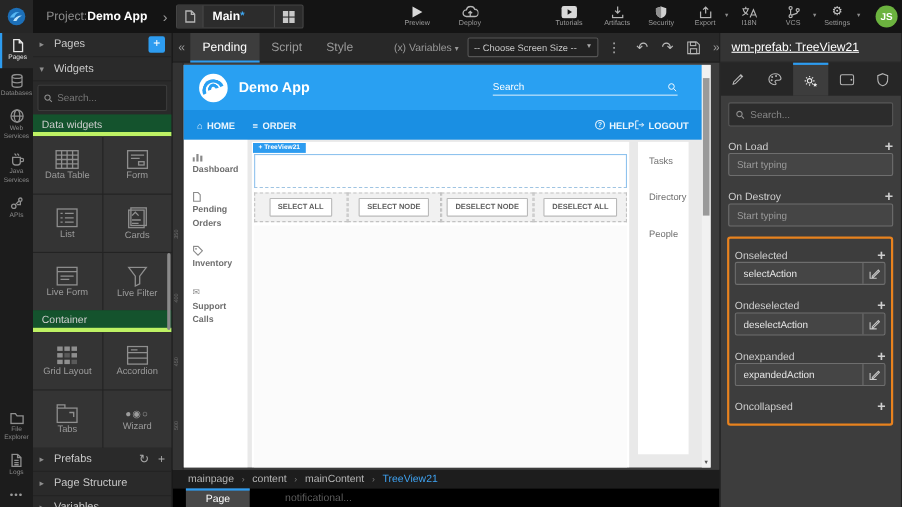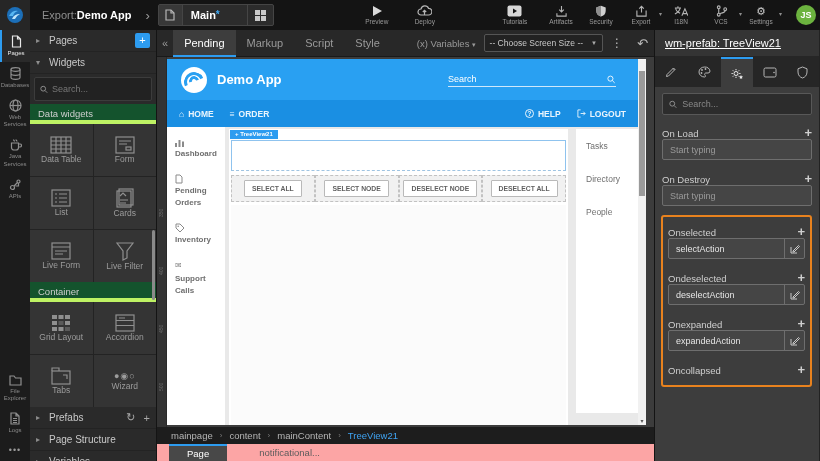--- a/index.html
+++ b/index.html
@@ -86,45 +86,45 @@
   .app-logo { width:26px; height:26px; border-radius:50%; background:#fff; position:relative; overflow:hidden; flex:none; }
   .app-logo i { position:absolute; border-radius:50%; border:3px solid #29a0f2; }
   .app-logo i.b1 { width:20px; height:20px; left:3px; top:5px; border-color:#29a0f2 transparent transparent #29a0f2; transform:rotate(20deg); }
   .app-logo i.b2 { width:10px; height:10px; left:8px; top:9px; border-color:#29a0f2 transparent transparent #29a0f2; transform:rotate(30deg); }
   .app-title { color:#fff; font-size:13px; font-weight:bold; margin-left:10px; }
   .app-search { margin-left:auto; margin-right:8px; width:168px; border-bottom:1px solid #cfe8fb; display:flex; align-items:center; }
   .app-search input { background:transparent; border:0; outline:0; color:#fff; font-size:9px; width:100%; padding:2px 0; }
   .app-search input::placeholder { color:#fff; }
   .app-nav { height:27px; background:#1a8fe3; display:flex; align-items:center; padding:0 12px; gap:16px; color:#eaf5fd; font-size:8.5px; font-weight:bold; flex:none; }
   .nav-item { display:flex; align-items:center; gap:4px; cursor:pointer; }
-  .nav-right { margin-left:auto; display:flex; gap:16px; }
+  .nav-right { margin-left:auto; display:flex; }
   .help-q { width:9px; height:9px; border:1px solid #eaf5fd; border-radius:50%; font-size:6.5px; line-height:8px; text-align:center; font-weight:bold; }
 
   .app-body { flex:1; display:flex; overflow:hidden; }
   .app-sidenav { width:58px; background:#fff; padding:12px 0 0 8px; flex:none; }
   .sn-item { margin-bottom:14px; color:#6f6f6f; font-size:8px; font-weight:bold; cursor:pointer; line-height:1.5; }
   .sn-item .ic { color:#8a8a8a; margin-bottom:1px; }
   .app-main { flex:1; background:#fff; margin:2px 8px 0 4px; position:relative; padding:2px; }
   .wm-chip { position:absolute; top:1px; left:1px; background:#2d9cf0; color:#fff; font-size:6px; font-weight:bold;
              height:9px; line-height:9px; padding:0 5px; z-index:2; }
   .tree-box { margin-top:9px; height:31px; border:1px solid #8fc3ee; border-bottom:1px dashed #9fc4e2; background:#fff; }
   .btn-panel { margin-top:4px; height:27px; background:#f1f1f1; display:grid; grid-template-columns:1fr 1fr 1fr 1fr; }
   .btn-cell { border:1px dashed #c2c2c2; display:flex; align-items:center; justify-content:center; }
   .app-btn { background:#fff; border:1px solid #b9b9b9; border-radius:1px; color:#5f5f5f; font-size:6.8px; font-weight:bold;
              padding:4px 7px; cursor:pointer; white-space:nowrap; font-family:"Liberation Sans",sans-serif; }
   .main-rest { position:absolute; left:2px; right:2px; top:76px; bottom:0; background:#fbfbfb; }
-  .app-right { width:62px; background:#fff; margin:2px 0 12px 0; padding:12px 0 0 10px; flex:none; }
+  .app-right { width:46px; background:#fff; margin:2px 12px 12px 0; padding:12px 0 0 10px; flex:none; }
   .ar-item { color:#6f6f6f; font-size:8.5px; margin-bottom:23px; cursor:pointer; }
 
   
   .crumbbar { height:17px; background:#1d1d1d; display:flex; align-items:center; padding-left:14px; gap:7px; font-size:9.5px; flex:none; }
   .crumb { color:#b5b5b5; cursor:pointer; }
   .crumb-sep { color:#787878; font-size:8px; }
   .crumb.active { color:#3fa3f2; }
-  .bottombar { height:17px; background:#fca5a5; display:flex; align-items:stretch; flex:none; }
+  .bottombar { height:17px; background:#000000; display:flex; align-items:stretch; flex:none; }
   .btab { padding:0 18px; font-size:9.5px; display:flex; align-items:center; cursor:pointer; }
   .btab.active { background:#484848; color:#fff; border-top:2px solid #2d9cf0; margin-left:12px; }
   .btab.inactive { color:#5c5c5c; margin-left:14px; }
 
   
   .right-panel { width:165px; background:#3d3d3d; display:flex; flex-direction:column; border-left:1px solid #141414; }
   .rp-header { height:27px; line-height:27px; padding:0 10px; color:#fff; font-size:11px; background:#343434; border-bottom:1px solid #262626; flex:none;text-decoration:underline; }
   .rp-tabs { height:30px; background:#262626; display:flex; flex:none; }
   .rp-tab { flex:1; display:flex; align-items:center; justify-content:center; cursor:pointer; color:#b5b5b5; }
   .rp-tab.active { background:#3d3d3d; border-top:2px solid #2d9cf0; color:#fff; }
@@ -150,21 +150,21 @@
 <body>
 
 <div class="topbar">
   <div class="brand">
     <svg width="18" height="18" viewBox="0 0 18 18">
       <circle cx="9" cy="9" r="8" fill="#1c6fb8"></circle>
       <path d="M3 10 Q6 4 12 5 Q8 6 7 10 Z" fill="#57b6f2"></path>
       <path d="M6 13 Q8 8 14 8 Q10 10 9 13 Z" fill="#bfe5fb"></path>
     </svg>
   </div>
-  <div class="project"><span>Export:</span><b>Demo App</b></div>
+  <div class="project"><span>Project:</span><b>Demo App</b></div>
   <span class="tb-chev">›</span>
   <div class="page-selector">
     <span class="ps-pageicon">
       <svg width="10" height="12" viewBox="0 0 10 12">
           <path class="ic-stroke" d="M1 1 h5 l3 3 v7 H1z"></path>
           <path class="ic-stroke" d="M6 1 v3 h3"></path>
         </svg>
     </span>
     <span class="ps-name"><span>Main</span><span class="ps-star">*</span></span>
     <span class="ps-grid">
@@ -445,21 +445,20 @@
       <span class="tri">▸</span>
       <span>Variables</span>
     </div>
     <div class="lp-scrollthumb"></div>
   </div>
 
   <div class="center">
     <div class="ed-toolbar">
       <span class="collapse-arr">«</span>
       <div class="ed-tab active">Pending</div>
-      <div class="ed-tab">Markup</div>
       <div class="ed-tab">Script</div>
       <div class="ed-tab">Style</div>
       <div class="ed-vars"><span>(x) Variables</span> <span class="c">▾</span></div>
       <div class="screen-select">
         <span>-- Choose Screen Size --</span>
         <span class="ar">▼</span>
       </div>
       <span class="ed-kebab">⋮</span>
       <span class="ed-icon">↶</span>
       <span class="ed-icon">↷</span>

